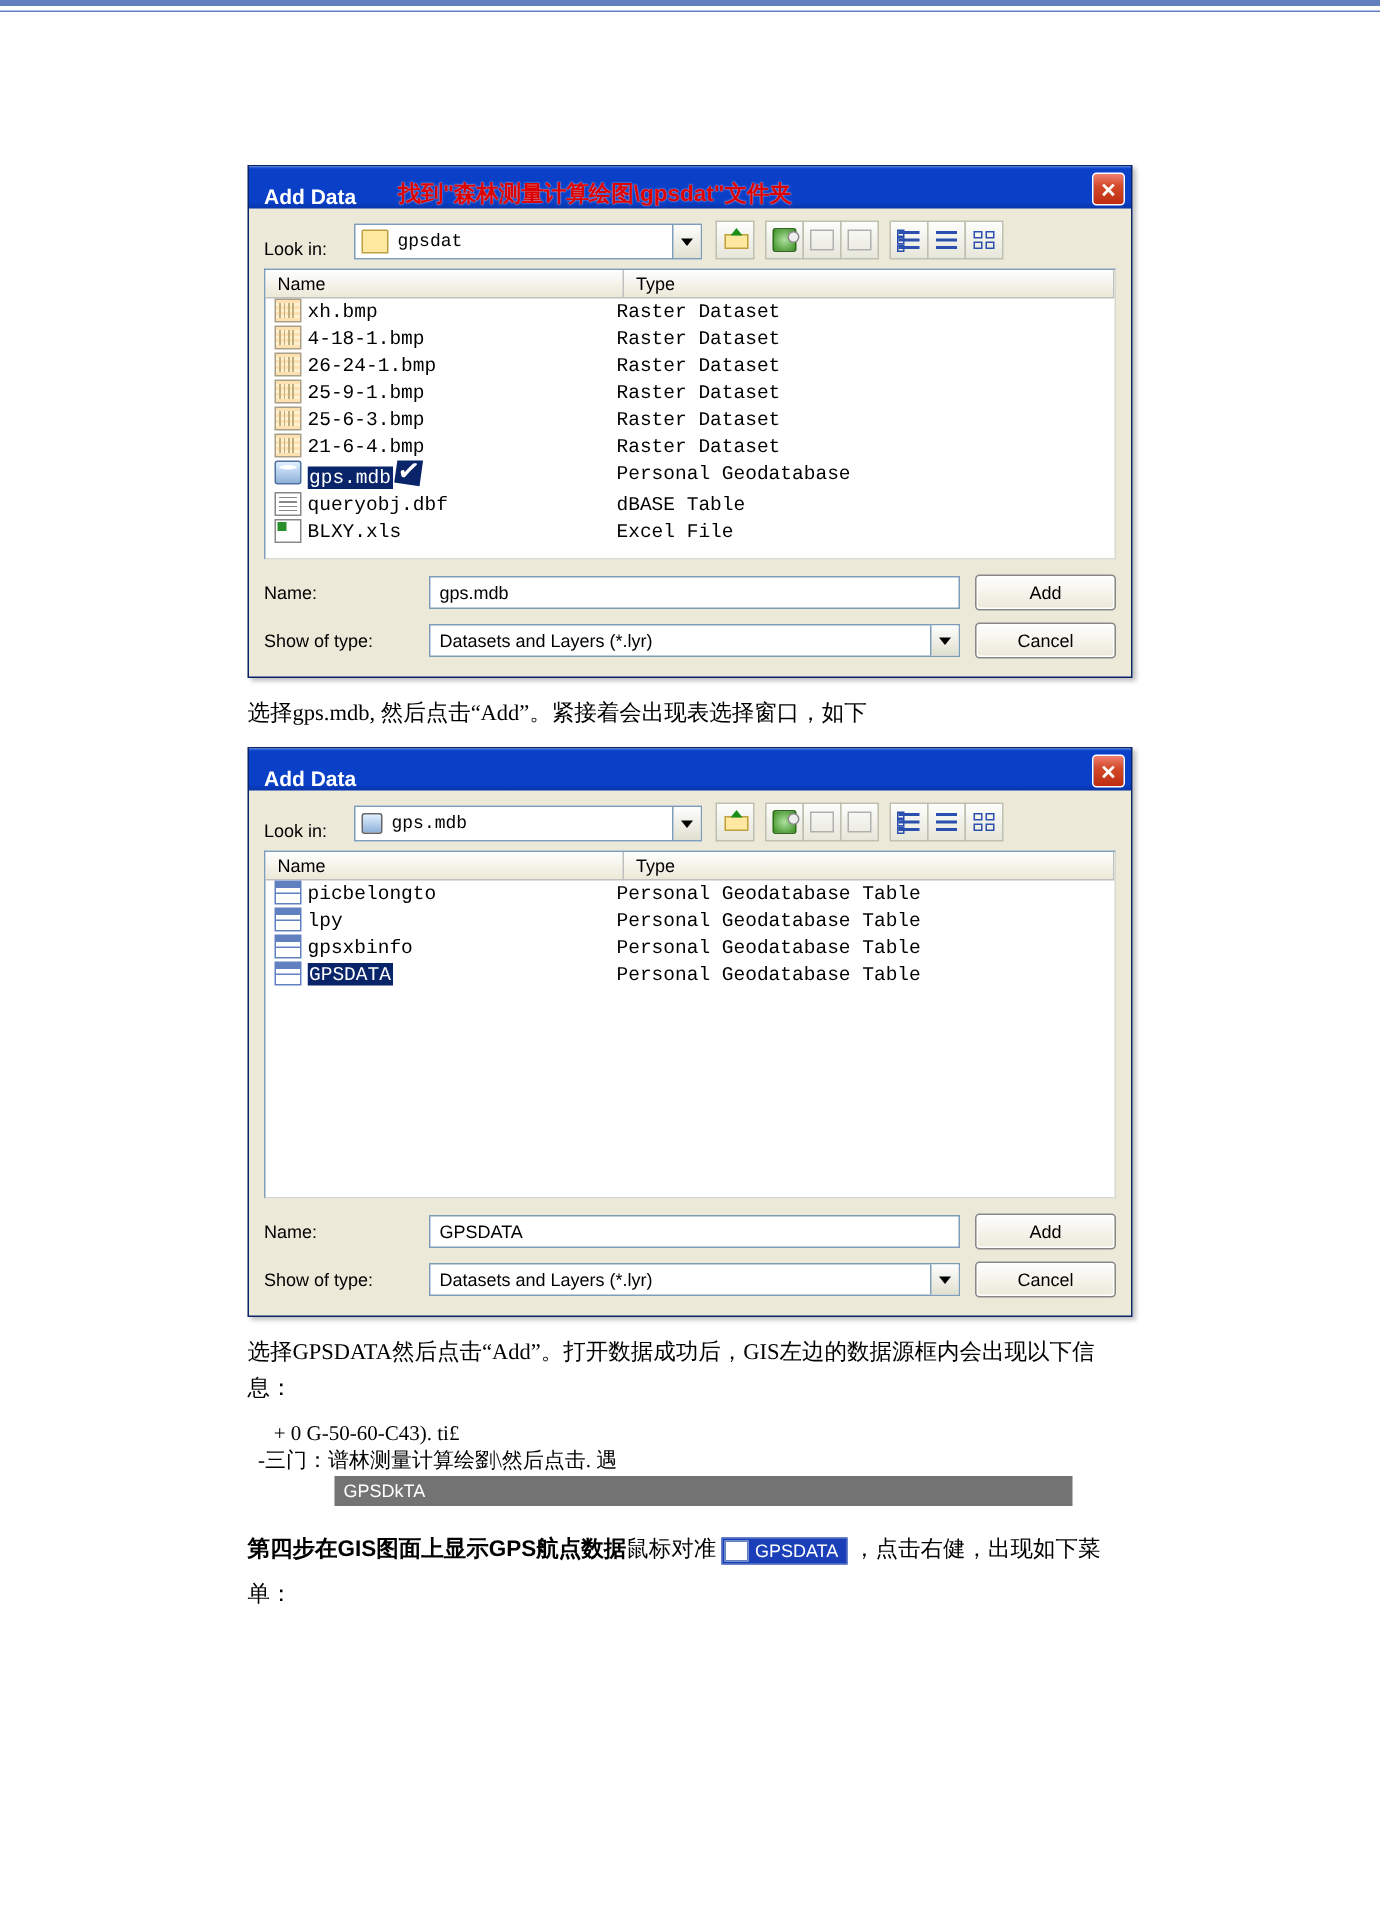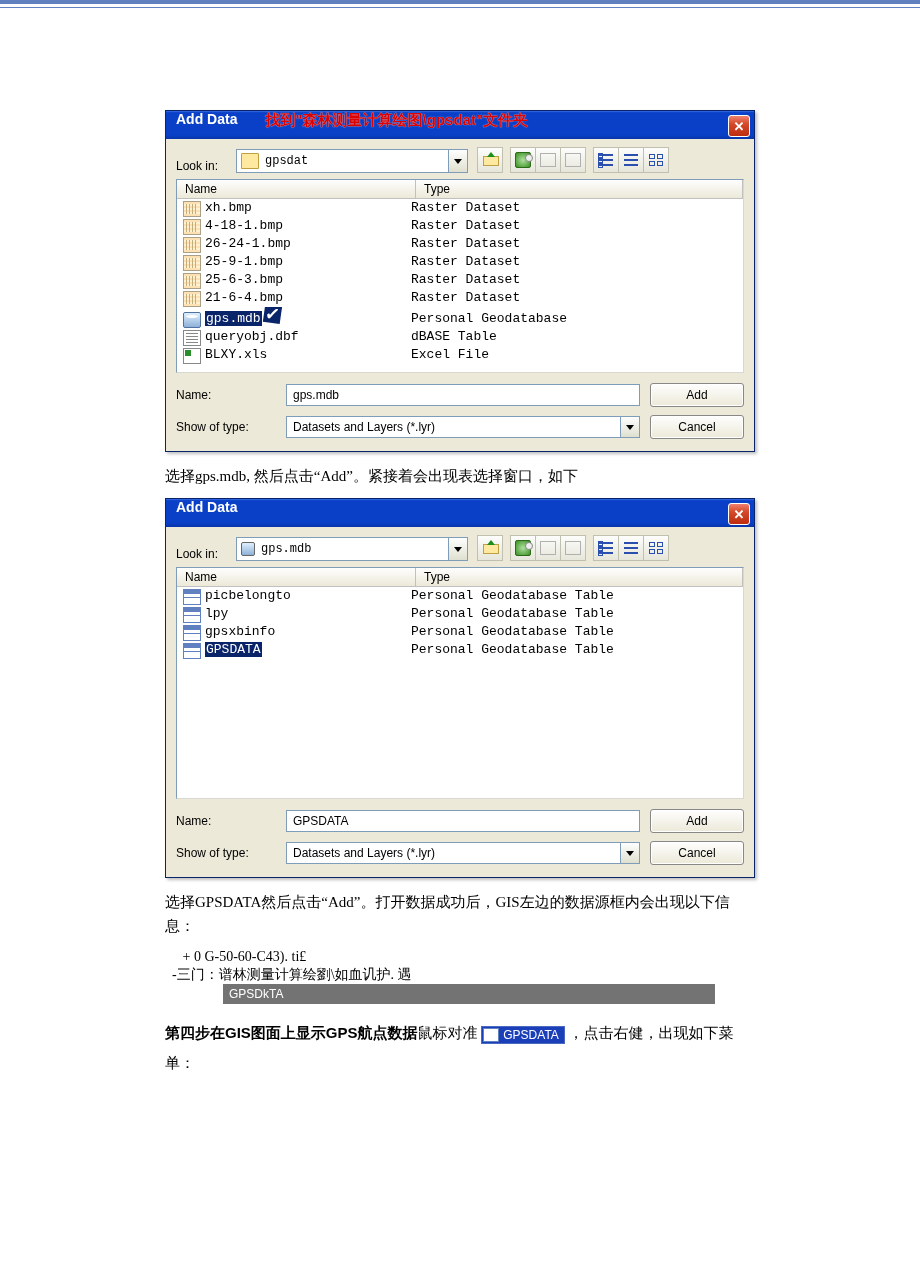--- a/index.html
+++ b/index.html
@@ -16,21 +16,21 @@
   .dialog {
     border: 1px solid #0a246a;
     background: #ece9d8;
     box-shadow: 2px 2px 3px rgba(0,0,0,0.25);
     margin-bottom: 12px;
   }
   .titlebar {
     height: 28px;
     background: linear-gradient(#3a6fe6 0%, #0a40c8 6%, #0a40c8 85%, #0734a8 100%);
     display: flex;
-    align-items: flex-start;
+    align-items: flex-end;
     padding: 0 4px 0 10px;
     position: relative;
   }
   .titlebar .title {
     color: #fff;
     font-family: "SimHei", "黑体", sans-serif;
     font-weight: bold;
     font-size: 14px;
   }
   .titlebar .overlay {
@@ -170,21 +170,21 @@
     border-right: 1px solid #c0c0c0;
   }
   .col-name { width: 222px; }
   .col-type { flex: 1; }
   .lbody {
     font-family: "Courier New","NSimSun", monospace;
     font-size: 13px;
   }
   .row {
     display: flex;
-    align-items: flex-end;
+    align-items: flex-start;
     line-height: 18px;
   }
   .row .ic {
     width: 16px; height: 14px;
     margin: 0 4px 0 6px;
     flex-shrink: 0;
     position: relative;
   }
   .ic-raster { background: repeating-linear-gradient(#ffe0b0 0 2px,#fff0d0 2px 4px); border:1px solid #a8a088;}
   .ic-raster::after{content:"";position:absolute;inset:2px;background:repeating-linear-gradient(90deg,#c0b080 0 1px,transparent 1px 3px);}
@@ -523,21 +523,21 @@
       <div class="winbtn">
           <span>Cancel</span>
         </div>
     </div>
   </div>
 
   <p class="para">选择GPSDATA然后点击“Add”。打开数据成功后，GIS左边的数据源框内会出现以下信息：</p>
 
   <div class="tree">
     <div class="tree-line">     + 0 G-50-60-C43). ti£</div>
-    <div class="tree-line">  -三门：谱林测量计算绘劉\如血讥护. 遇</div>
+    <div class="tree-line">  -三门：谱林测量计算绘劉\然后点击. 遇</div>
     <span class="tree-sel">GPSDkTA</span>
   </div>
 
   <div class="step4">
     <b>第四步在GIS图面上显示GPS航点数据</b><span>鼠标对准  </span>
     <span class="badge">
       <span class="ic ic-table"></span>
       <span>GPSDATA</span>
     </span><span> ，点击右健，出现如下菜单：</span>
   </div>

